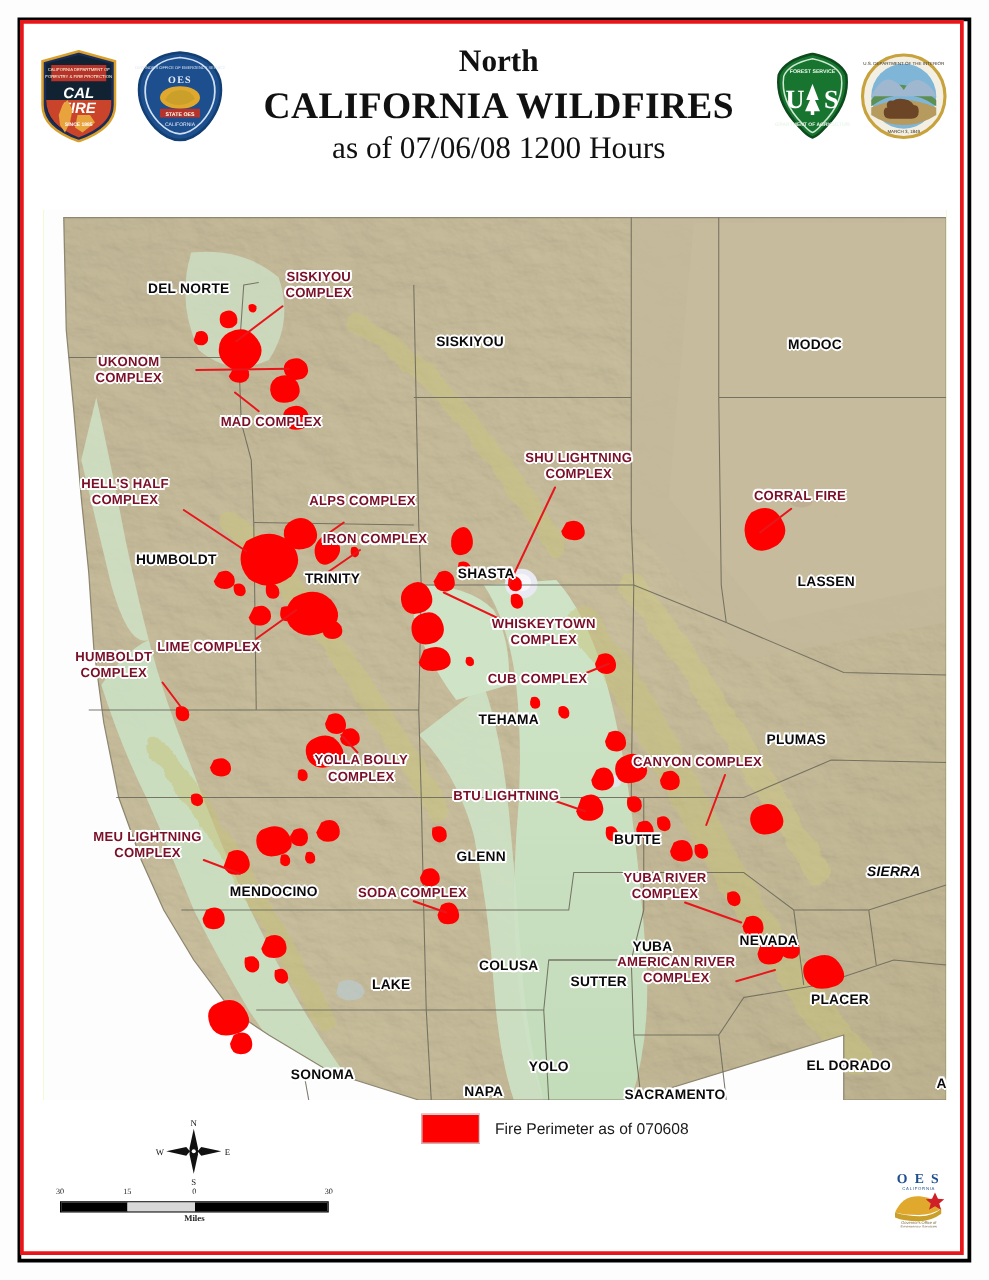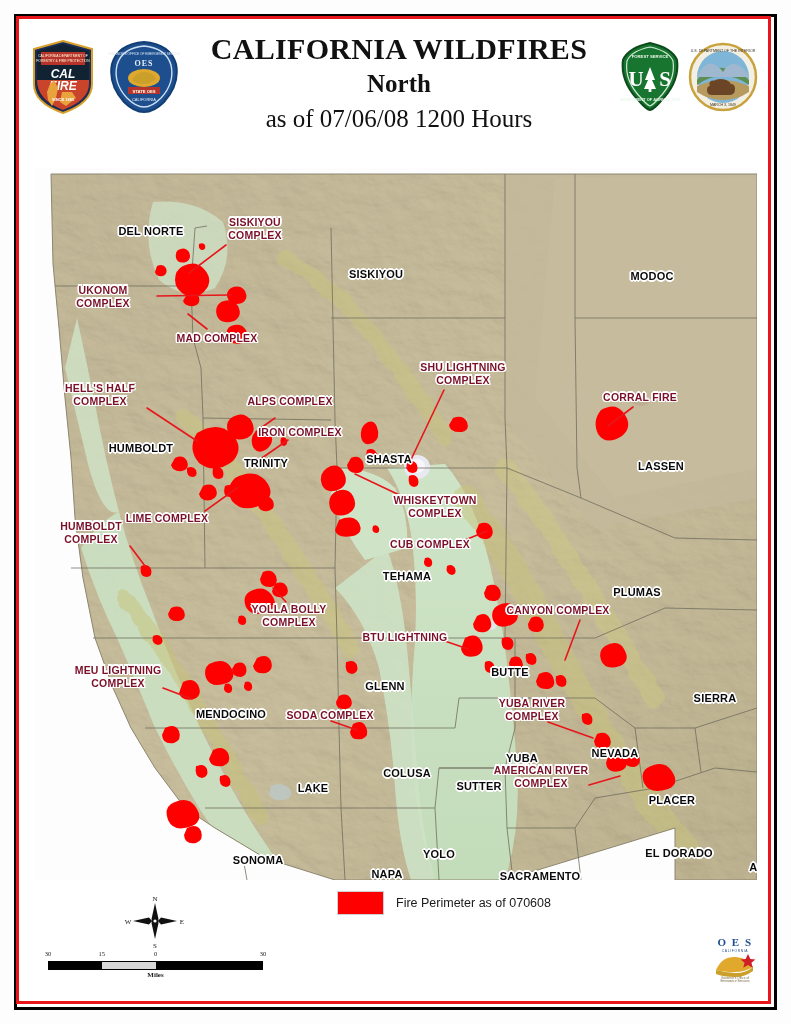--- a/index.html
+++ b/index.html
@@ -79,22 +79,22 @@
       <text x="36" y="26" font-family="Liberation Serif, serif" font-size="8" font-weight="bold" fill="#e8eef8" text-anchor="middle" letter-spacing="1">OES</text>
       <ellipse cx="36" cy="38" rx="16" ry="9" fill="#e0a92e"></ellipse>
       <path d="M24 40 q4 -8 12 -8 q9 0 12 7 q-6 5 -12 5 q-8 0 -12 -4 Z" fill="#caa02b"></path>
       <rect x="20" y="47" width="32" height="7" fill="#b5332a"></rect>
       <text x="36" y="52.6" font-family="Liberation Sans, sans-serif" font-size="4.2" font-weight="bold" fill="#ffe" text-anchor="middle">STATE OES</text>
       <text x="36" y="61" font-family="Liberation Sans, sans-serif" font-size="4" fill="#e8eef8" text-anchor="middle">CALIFORNIA</text>
       <text x="36" y="15" font-family="Liberation Sans, sans-serif" font-size="3.2" fill="#dde8f5" text-anchor="middle">GOVERNOR'S OFFICE OF EMERGENCY SERVICES</text>
     </svg>
 
     <div id="title-block">
+      <div id="title-sub">North</div>
       <div id="title-main">CALIFORNIA WILDFIRES</div>
-      <div id="title-sub">North</div>
       <div id="title-date">as of 07/06/08  1200 Hours</div>
     </div>
 
     <svg class="logo" style="left:596px;top:14px;" width="60" height="70" viewBox="0 0 60 70">
       <path d="M30 1 Q52 6 57 18 Q60 40 40 60 Q34 67 30 68 Q26 67 20 60 Q0 40 3 18 Q8 6 30 1 Z" fill="#17752f" stroke="#0d4a1d" stroke-width="2"></path>
       <path d="M30 5 Q49 9 53 19 Q56 39 38 57 Q33 63 30 64 Q27 63 22 57 Q4 39 7 19 Q11 9 30 5 Z" fill="none" stroke="#cfe8d3" stroke-width="1.2"></path>
       <text x="30" y="16" font-family="Liberation Sans, sans-serif" font-size="4.2" font-weight="bold" fill="#eaf7ec" text-anchor="middle">FOREST SERVICE</text>
       <text x="16" y="44" font-family="Liberation Serif, serif" font-size="21" font-weight="bold" fill="#ffffff" text-anchor="middle">U</text>
       <text x="45" y="44" font-family="Liberation Serif, serif" font-size="21" font-weight="bold" fill="#ffffff" text-anchor="middle">S</text>
       <path d="M30 25 L35 38 L32 38 L36 47 L24 47 L28 38 L25 38 Z" fill="#ffffff"></path>
@@ -353,22 +353,22 @@
         <div class="lbl county" style="left: 341px; top: 106px;">SISKIYOU</div>
         <div class="lbl county" style="left: 617px; top: 108px;">MODOC</div>
         <div class="lbl county" style="left: 106px; top: 280px;">HUMBOLDT</div>
         <div class="lbl county" style="left: 231px; top: 295px;">TRINITY</div>
         <div class="lbl county" style="left: 354px; top: 291px;">SHASTA</div>
         <div class="lbl county" style="left: 626px; top: 298px;">LASSEN</div>
         <div class="lbl county" style="left: 372px; top: 408px;">TEHAMA</div>
         <div class="lbl county" style="left: 602px; top: 424px;">PLUMAS</div>
         <div class="lbl county" style="left: 475px; top: 504px;">BUTTE</div>
         <div class="lbl county" style="left: 350px; top: 518px;">GLENN</div>
-        <div class="lbl county" style="left: 196px; top: 546px;">MENDOCINO</div>
-        <div class="lbl county" style="left: 680px; top: 530px;">SIERRA</div>
+        <div class="lbl county" style="left: 184px; top: 546px;">MENDOCINO</div>
+        <div class="lbl county" style="left: 680px; top: 530px; font-style: italic;">SIERRA</div>
         <div class="lbl county" style="left: 487px; top: 590px;">YUBA</div>
         <div class="lbl county" style="left: 580px; top: 585px;">NEVADA</div>
         <div class="lbl county" style="left: 278px; top: 620px;">LAKE</div>
         <div class="lbl county" style="left: 372px; top: 605px;">COLUSA</div>
         <div class="lbl county" style="left: 444px; top: 618px;">SUTTER</div>
         <div class="lbl county" style="left: 637px; top: 632px;">PLACER</div>
         <div class="lbl county" style="left: 404px; top: 686px;">YOLO</div>
         <div class="lbl county" style="left: 223px; top: 692px;">SONOMA</div>
         <div class="lbl county" style="left: 352px; top: 706px;">NAPA</div>
         <div class="lbl county" style="left: 505px; top: 708px;">SACRAMENTO</div>

